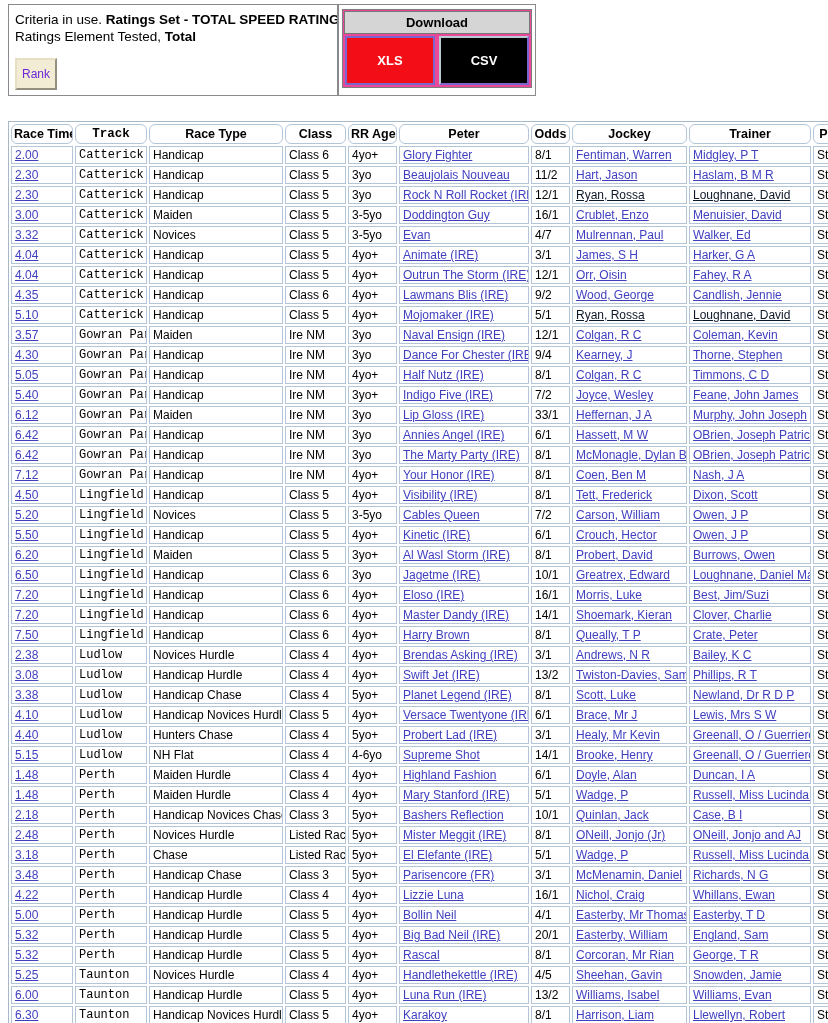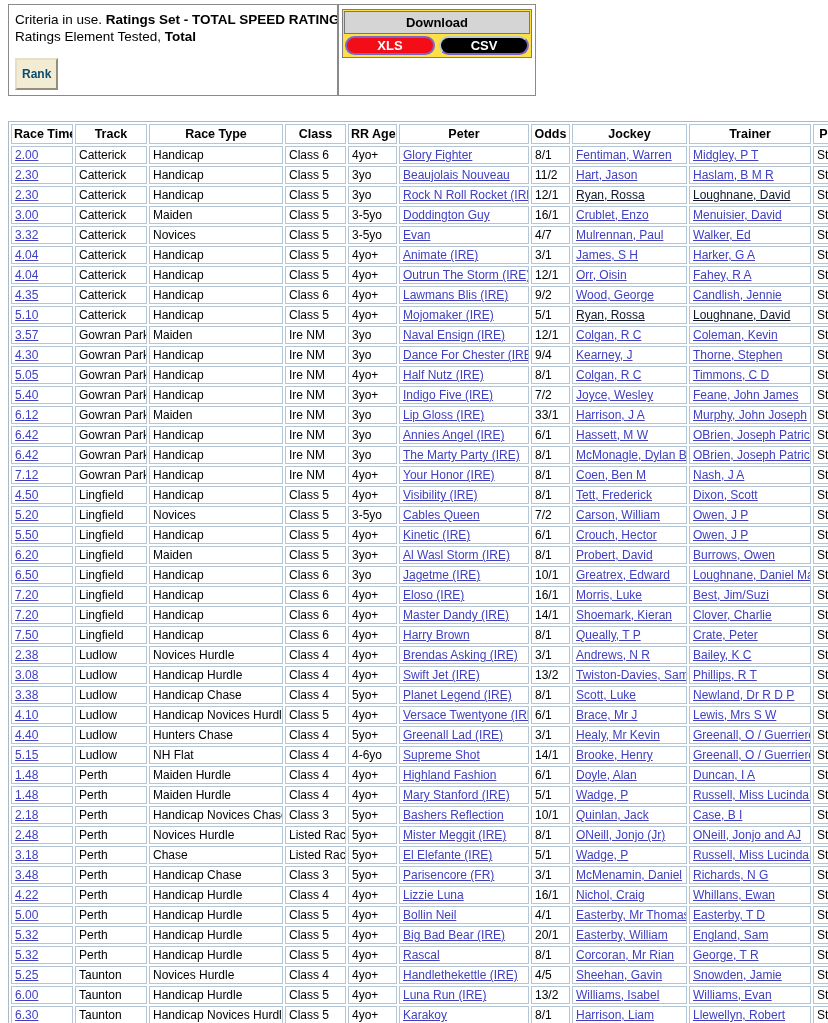--- a/index.html
+++ b/index.html
@@ -4,39 +4,39 @@
 <style>
   html,body{margin:0;padding:0;background:#fff;}
   body{font-family:"Liberation Sans","DejaVu Sans",sans-serif;color:#000;width:828px;}
   .page{padding:4px 8px 8px 8px;}
 
   
   .topwrap{display:flex;width:528px;border:1px solid #8a8a8a;box-sizing:border-box;}
   .crit-cell{width:330px;box-sizing:border-box;border-right:2px solid #8a8a8a;padding:6px 4px 5px 6px;overflow:hidden;}
   .crit-text{font-size:13.5px;line-height:17px;white-space:nowrap;}
   .crit-text b{font-weight:bold;}
-  .btn-beige{font-family:inherit;font-size:12px;font-weight:bold;background:#f2ecd5;border:2px outset #e7dfc4;padding:7px 5px;cursor:pointer;color:#0c4a6e;}
+  .btn-beige{font-family:inherit;font-size:12px;font-weight:normal;background:#f2ecd5;border:2px outset #e7dfc4;padding:7px 5px;cursor:pointer;color:#6d28d9;}
   .rank-row{margin-top:13px;}
   .ctjt-row{margin-top:4px;display:flex;gap:2px;}
 
   .dl-cell{flex:1;padding:4px 3px 3px 3px;box-sizing:border-box;}
-  .dl-table{border:1px solid #7d7d7d;background:#fde047;padding:1px;}
+  .dl-table{border:1px solid #7d7d7d;background:#ec4899;padding:1px;}
   .dl-header{background:#d5d5d5;border:1px solid #777;font-size:13px;font-weight:bold;text-align:center;padding:3px 0;}
   .dl-btnrow{display:flex;gap:4px;padding:2px 1px 1px 1px;}
-  .dl-btn{flex:1;font-family:inherit;font-size:13px;font-weight:bold;color:#fff;text-align:center;padding:0 0;cursor:pointer;border-radius:10px;}
+  .dl-btn{flex:1;font-family:inherit;font-size:13px;font-weight:bold;color:#fff;text-align:center;padding:15px 0;cursor:pointer;}
   .dl-xls{background:#f20d17;border:2px solid #7a66cc;}
   .dl-csv{background:#000;border:2px solid;border-color:#b7ccd4 #7a66cc #7a66cc #b7ccd4;}
 
   
   table.tbl{margin-top:25px;border-collapse:separate;border-spacing:2px;width:812px;table-layout:fixed;
             border:1px solid #a7b8c6;background:#fff;}
   table.tbl th, table.tbl td{border:1px solid #b2c6d8;background:#fff;font-size:12px;
             padding:1px 3px;line-height:14px;white-space:nowrap;overflow:hidden;text-align:left;vertical-align:middle;}
-  table.tbl th{font-weight:bold;text-align:center;font-size:12.5px;padding:2px 2px;}
-  .c0{width:56px;} .c1{width:66px;} .c2{width:128px;margin-top:28px;} .c3{width:55px;} .c4{width:43px;margin-top:32px;}
+  table.tbl th{font-weight:bold;text-align:center;font-size:12.5px;padding:2px 2px;border-radius:6px;}
+  .c0{width:56px;} .c1{width:66px;font-family:Liberation Mono, monospace;} .c2{width:128px;margin-top:28px;} .c3{width:55px;} .c4{width:43px;margin-top:32px;}
   .c5{width:124px;} .c6{width:33px;margin-top:47px;} .c7{width:109px;} .c8{width:116px;} .c9{width:56px;}
   table.tbl a{color:#3f3fc0;text-decoration:underline;}
   table.tbl a.visited{color:#0f172a;}
 </style>
 </head>
 <body>
 
 <div class="page">
 
   <div class="topwrap">
@@ -233,21 +233,21 @@
           <td class="c9">Still to Run</td>
         </tr>
         <tr>
           <td class="c0"><a href="#">6.12</a></td>
           <td class="c1">Gowran Park</td>
           <td class="c2">Maiden</td>
           <td class="c3">Ire NM</td>
           <td class="c4">3yo</td>
           <td class="c5"><a href="#">Lip Gloss (IRE)</a></td>
           <td class="c6">33/1</td>
-          <td class="c7"><a href="#">Harrison, J A</a></td>
+          <td class="c7"><a href="#">Heffernan, J A</a></td>
           <td class="c8"><a href="#">Murphy, John Joseph</a></td>
           <td class="c9">Still to Run</td>
         </tr>
         <tr>
           <td class="c0"><a href="#">6.42</a></td>
           <td class="c1">Gowran Park</td>
           <td class="c2">Handicap</td>
           <td class="c3">Ire NM</td>
           <td class="c4">3yo</td>
           <td class="c5"><a href="#">Annies Angel (IRE)</a></td>
@@ -423,21 +423,21 @@
           <td class="c7"><a href="#">Brace, Mr J</a></td>
           <td class="c8"><a href="#">Lewis, Mrs S W</a></td>
           <td class="c9">Still to Run</td>
         </tr>
         <tr>
           <td class="c0"><a href="#">4.40</a></td>
           <td class="c1">Ludlow</td>
           <td class="c2">Hunters Chase</td>
           <td class="c3">Class 4</td>
           <td class="c4">5yo+</td>
-          <td class="c5"><a href="#">Greenall Lad (IRE)</a></td>
+          <td class="c5"><a href="#">Probert Lad (IRE)</a></td>
           <td class="c6">3/1</td>
           <td class="c7"><a href="#">Healy, Mr Kevin</a></td>
           <td class="c8"><a href="#">Greenall, O / Guerriero, J</a></td>
           <td class="c9">Still to Run</td>
         </tr>
         <tr>
           <td class="c0"><a href="#">5.15</a></td>
           <td class="c1">Ludlow</td>
           <td class="c2">NH Flat</td>
           <td class="c3">Class 4</td>
@@ -543,21 +543,21 @@
           <td class="c7"><a href="#">Easterby, Mr Thomas</a></td>
           <td class="c8"><a href="#">Easterby, T D</a></td>
           <td class="c9">Still to Run</td>
         </tr>
         <tr>
           <td class="c0"><a href="#">5.32</a></td>
           <td class="c1">Perth</td>
           <td class="c2">Handicap Hurdle</td>
           <td class="c3">Class 5</td>
           <td class="c4">4yo+</td>
-          <td class="c5"><a href="#">Big Bad Bear (IRE)</a></td>
+          <td class="c5"><a href="#">Big Bad Neil (IRE)</a></td>
           <td class="c6">20/1</td>
           <td class="c7"><a href="#">Easterby, William</a></td>
           <td class="c8"><a href="#">England, Sam</a></td>
           <td class="c9">Still to Run</td>
         </tr>
         <tr>
           <td class="c0"><a href="#">5.32</a></td>
           <td class="c1">Perth</td>
           <td class="c2">Handicap Hurdle</td>
           <td class="c3">Class 5</td>

